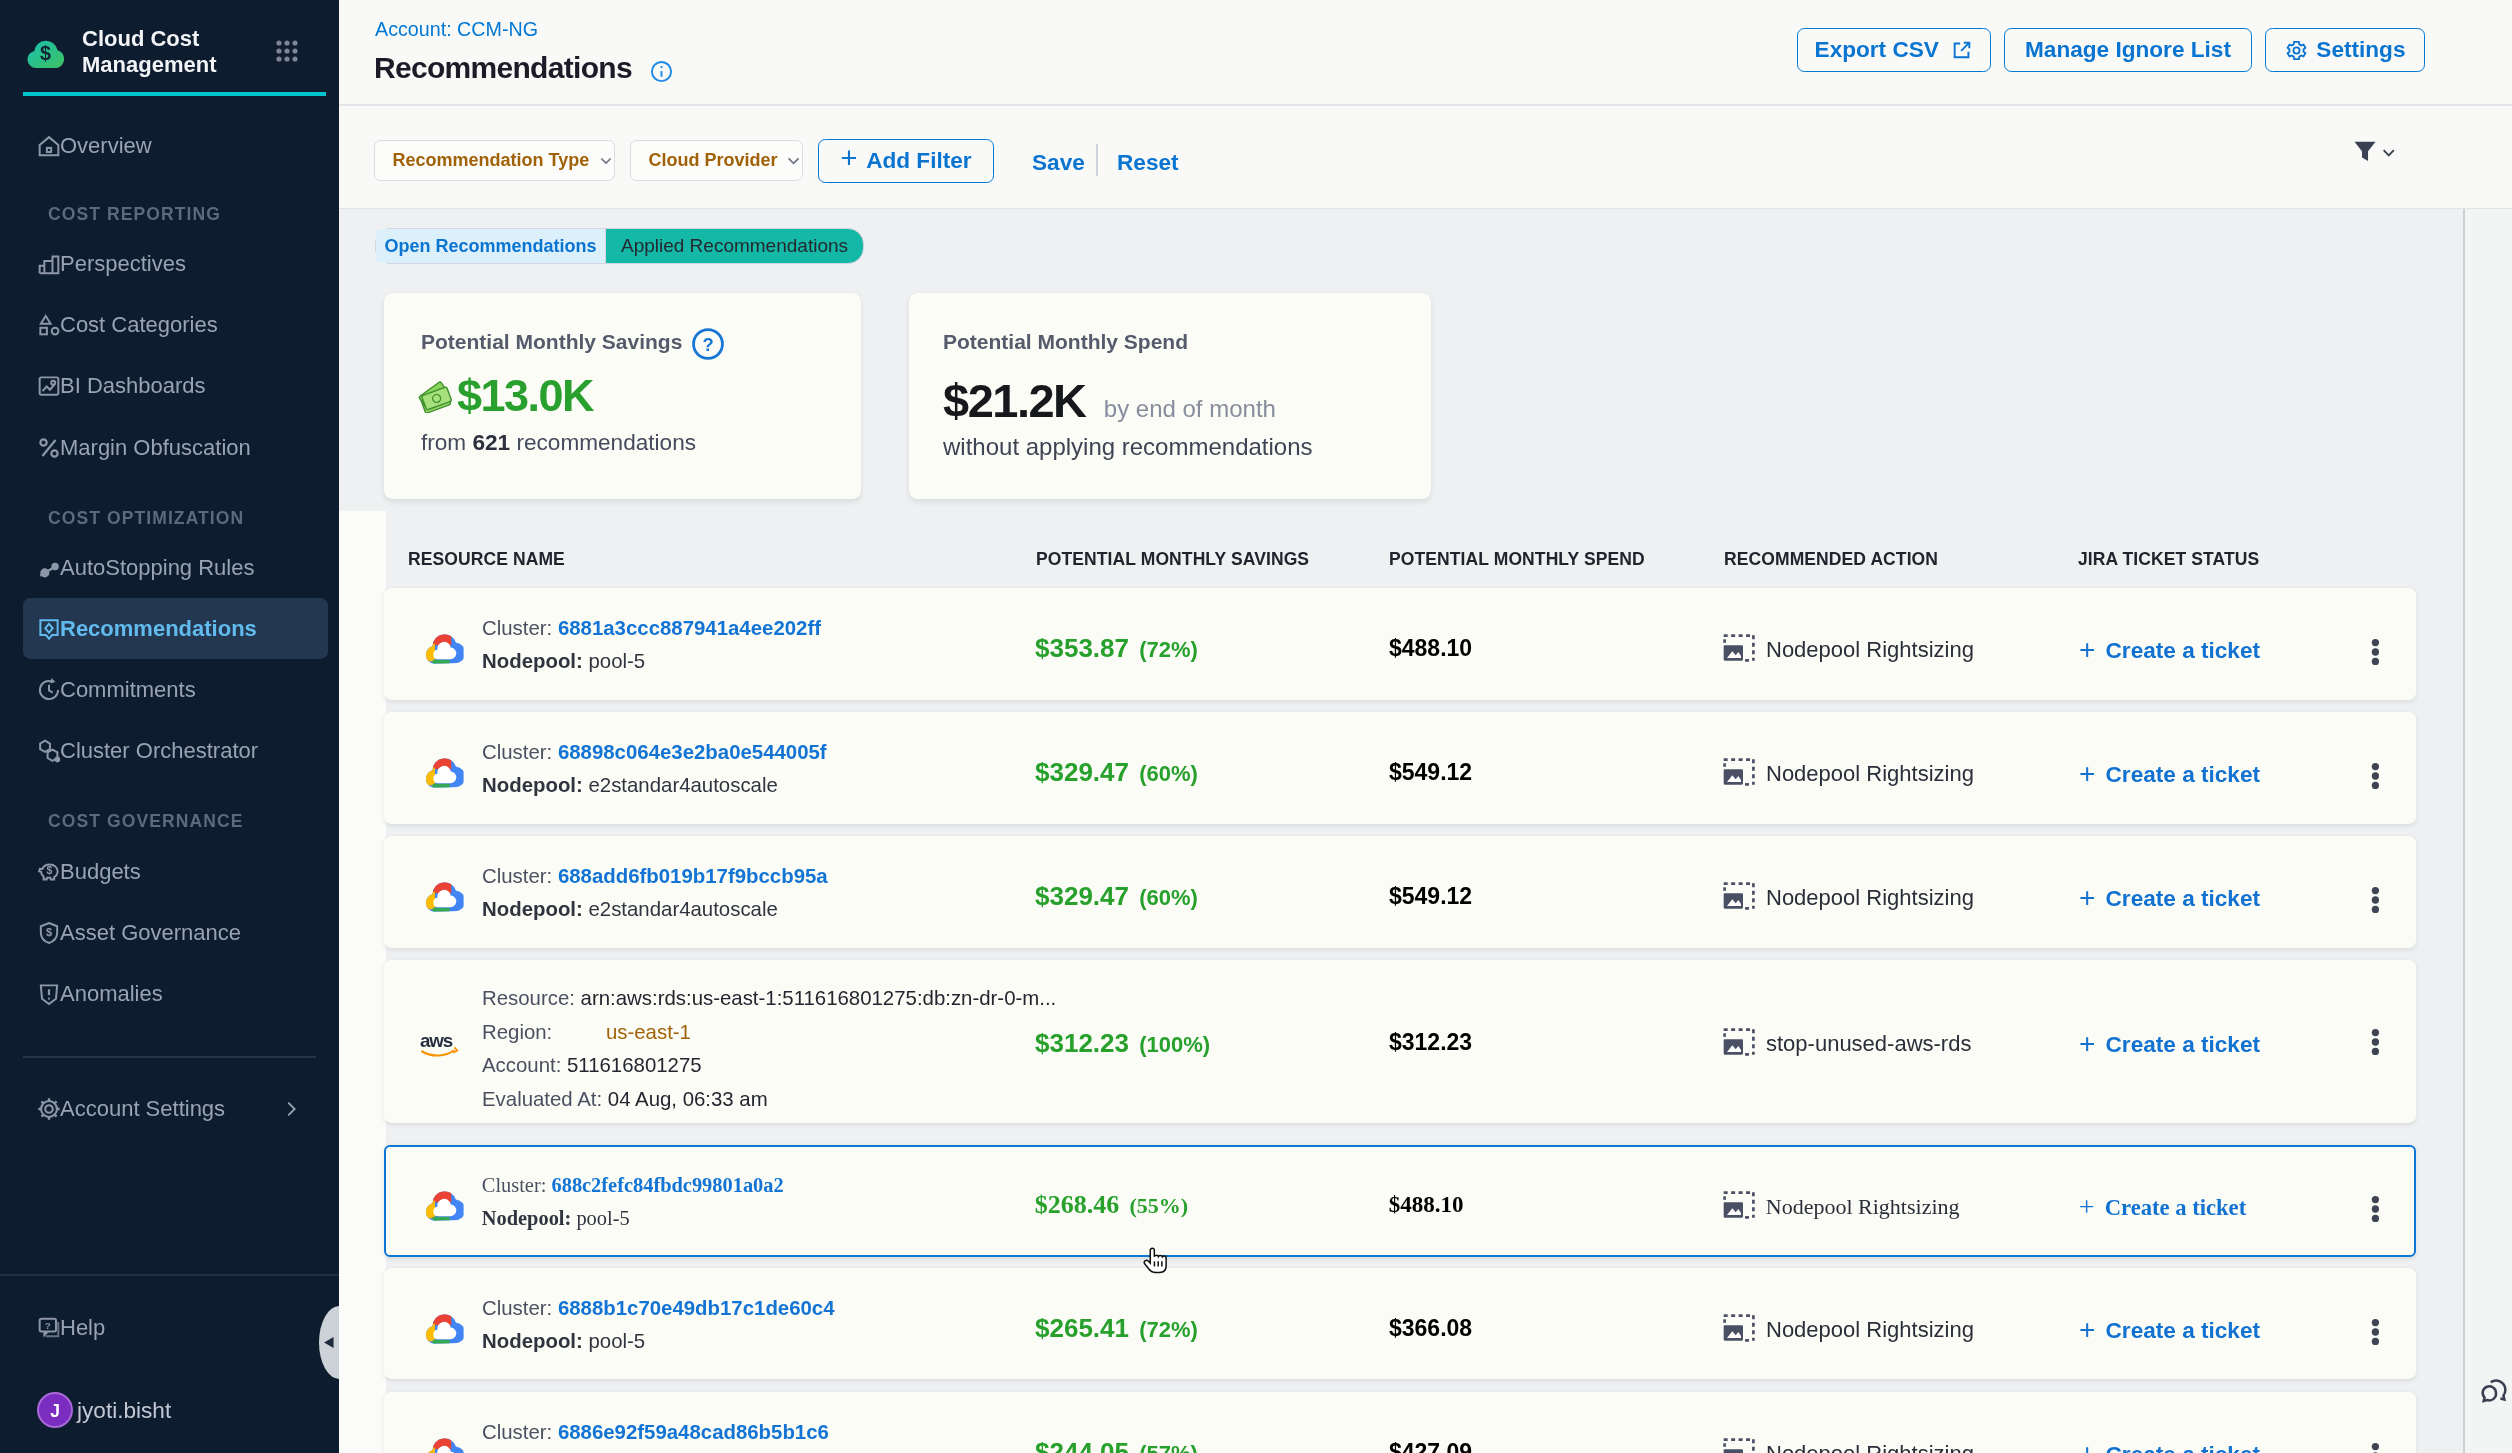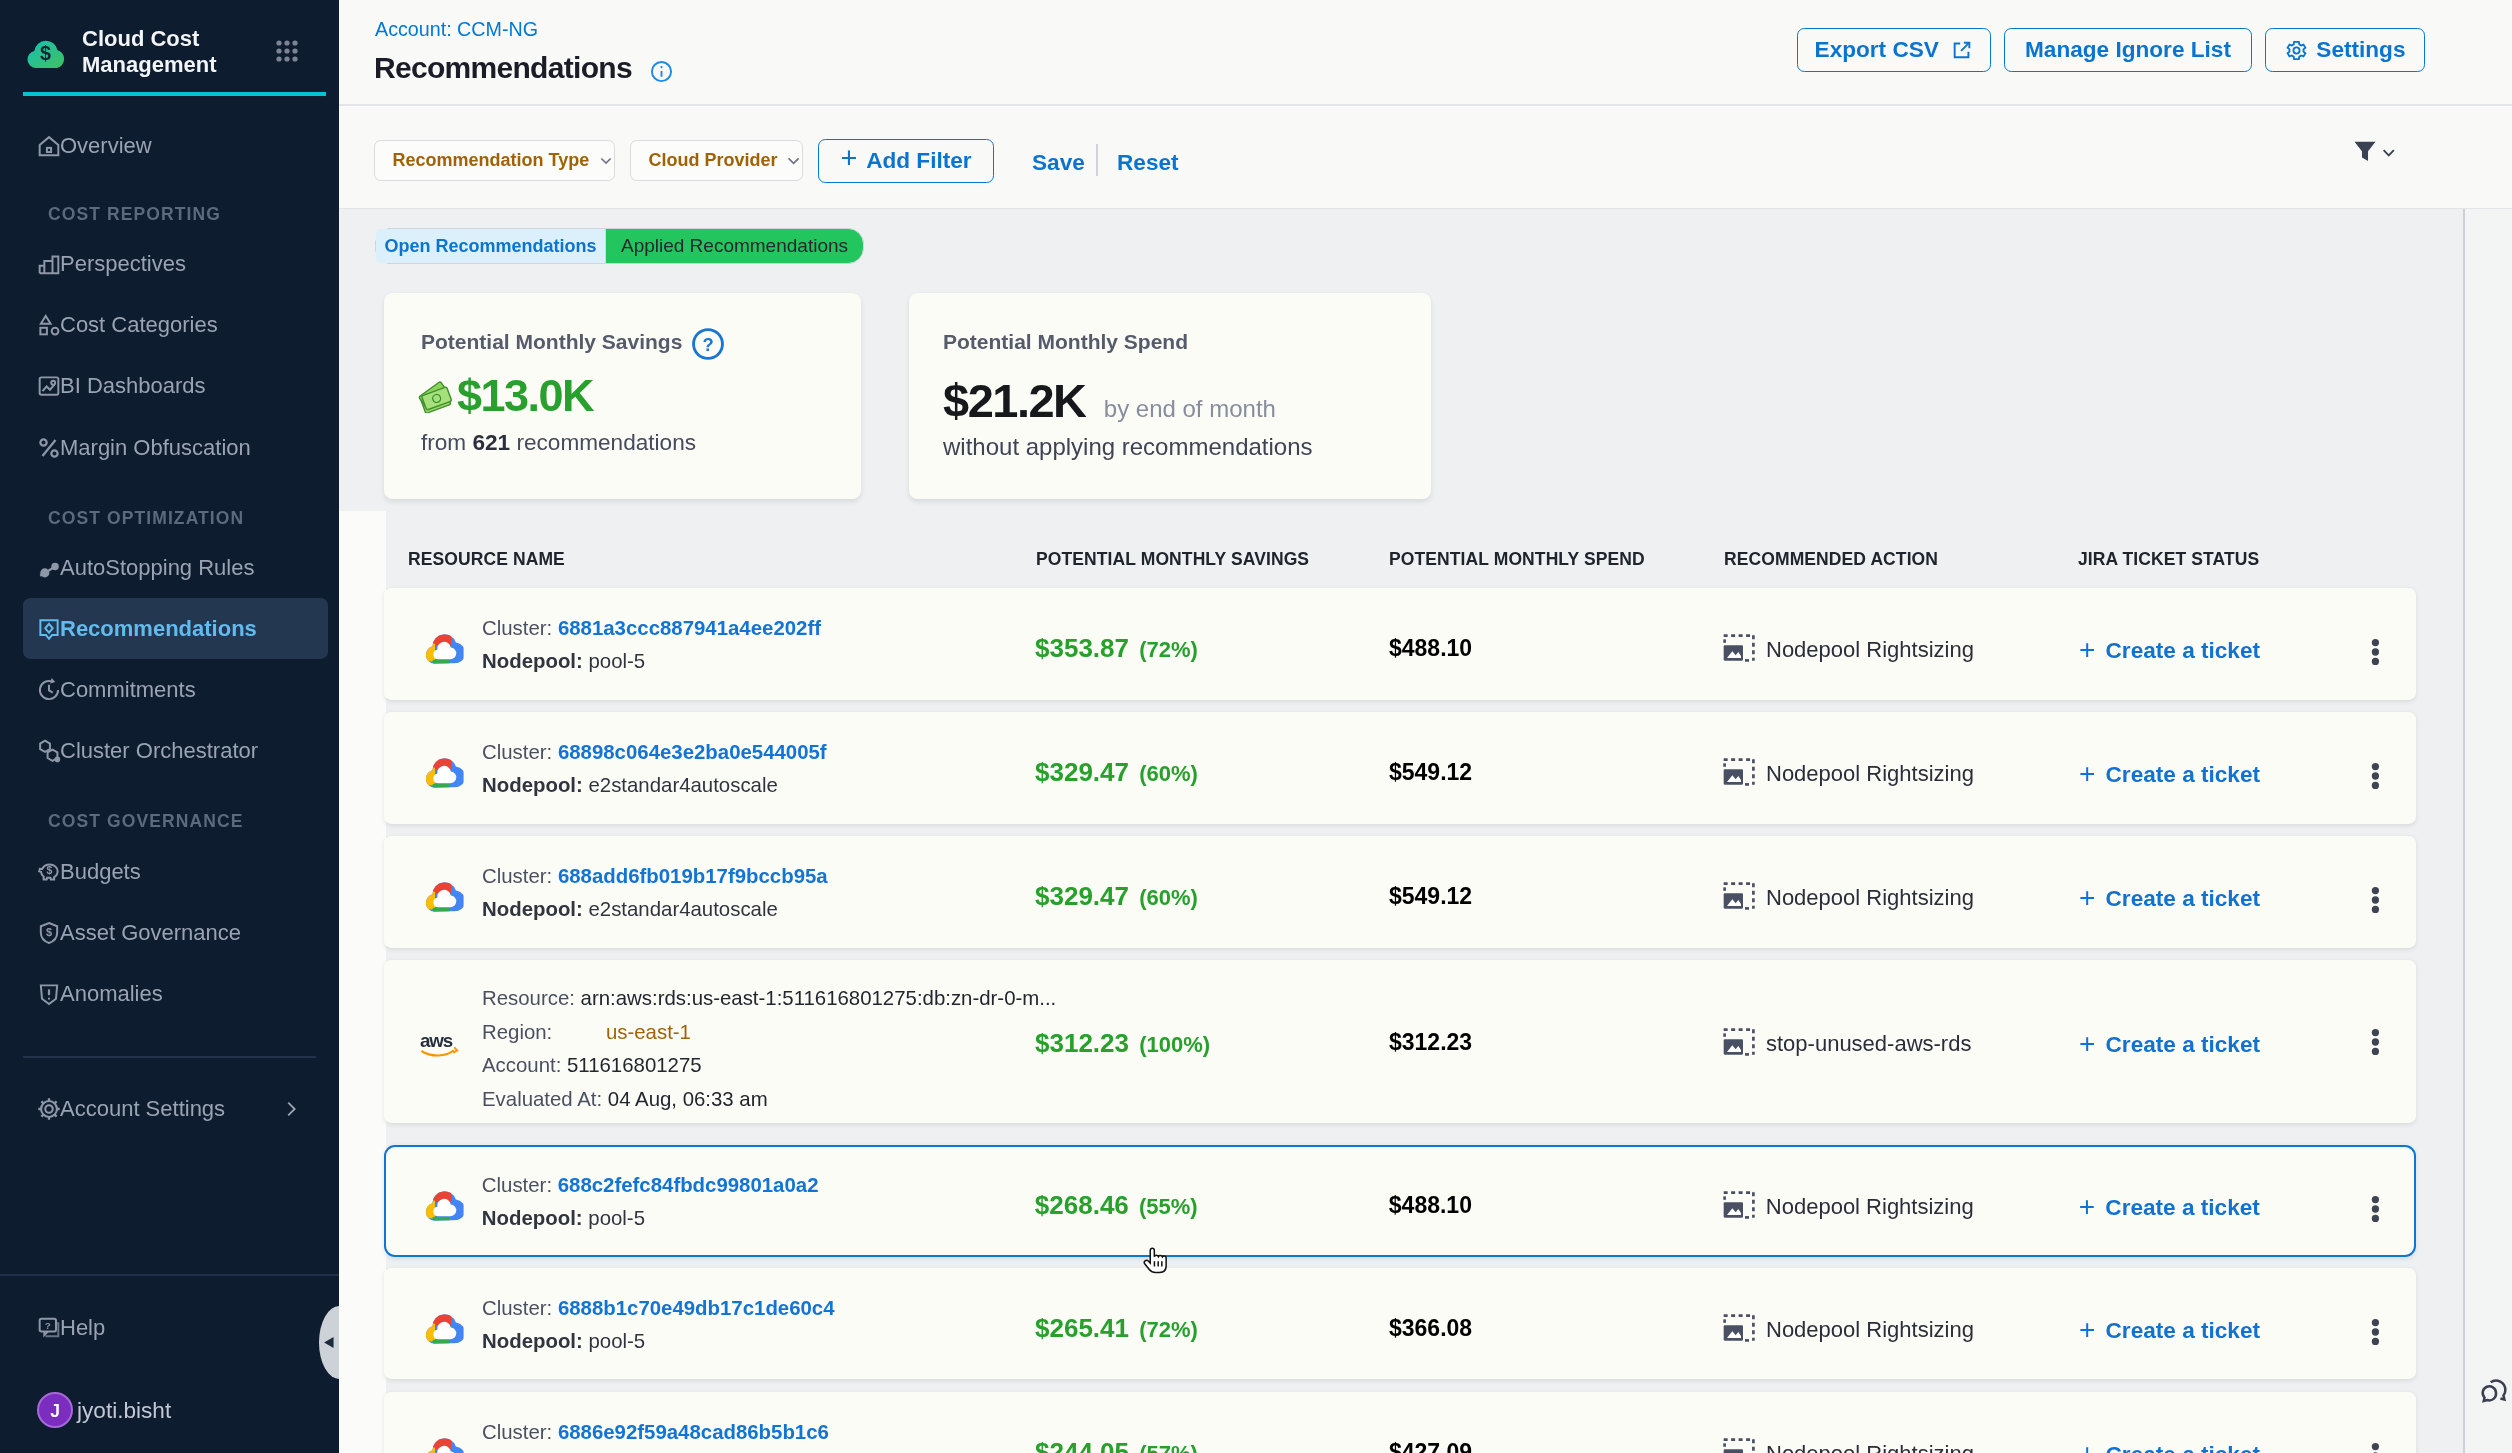--- a/index.html
+++ b/index.html
@@ -28,30 +28,30 @@
 #crumb { position:absolute; left:36px; top:17.5px; color:#0278d5; font-size:19.7px; }
 #title { position:absolute; left:35px; top:51px; color:#1b1c28; font-size:30px; font-weight:bold; letter-spacing:-0.7px; }
 .btn { position:absolute; height:44px; border:1.5px solid #0278d5; border-radius:7.3px; color:#0a74d1; font-size:22.6px; font-weight:bold; display:flex; align-items:center; justify-content:center; background:transparent; }
 .drop { position:absolute; top:140px; height:41px; border:1.5px solid #d8dae4; border-radius:6.6px; background:#fcfcfa; color:#a16207; font-size:18px; font-weight:bold; display:flex; align-items:center; white-space:nowrap; }
 .bluelink { position:absolute; color:#0a74d1; font-size:22.6px; font-weight:bold; }
 
 
 #gutterL { position:absolute; left:0; top:511px; width:47px; height:942px; background:#fbfbf9; }
 #vline { position:absolute; left:2124px; top:209px; width:1.5px; height:1244px; background:#cdd1d5; }
 #rgut { position:absolute; left:2126px; top:209px; width:47px; height:1244px; background:#f3f4f4; }
-#tabs { position:absolute; left:36px; top:228px; width:489px; height:36px; background:#22c55e; border:1.5px solid #d3d6de; border-radius:16px; display:flex; }
+#tabs { position:absolute; left:36px; top:228px; width:489px; height:36px; background:#14b8a6; border:1.5px solid #d3d6de; border-radius:16px; display:flex; }
 #tab1 { width:230px; background:#dcf0fb; color:#0a74d1; font-weight:bold; font-size:18px; white-space:nowrap; display:flex; align-items:center; justify-content:center; border-radius:5.1px 0 0 5.1px; border-right:1.5px solid #d3d6de; }
 #tab2 { flex:1; color:#25282f; font-size:19px; white-space:nowrap; display:flex; align-items:center; justify-content:center; }
 .card { position:absolute; top:293px; height:206px; background:#fcfcf7; border-radius:8.8px; box-shadow:0 2.2px 5.8px rgba(40,50,60,0.10); }
 .ctitle { position:absolute; left:37px; top:37px; color:#555b6b; font-size:21px; font-weight:bold; white-space:nowrap; }
 
 
 .th { position:absolute; top:549px; color:#20242c; font-size:17.5px; font-weight:bold; letter-spacing:0.1px; }
 .row { position:absolute; left:45px; width:2032px; height:112px; background:#fcfcf7; border-radius:7.3px; box-shadow:0 1.5px 4.4px rgba(40,50,60,0.10); }
-.row.sel { border:2.2px solid #0d77d8; border-radius:11px; }
+.row.sel { border:2.2px solid #0d77d8; border-radius:6px;font-family:Liberation Serif, serif; }
 .row.sel > * { margin-left:-2.2px; margin-top:-2.2px; }
 .gcp { position:absolute; left:39px; top:44px; width:41px; height:34px; }
 .l1 { position:absolute; left:98px; top:29px; font-size:20.4px; color:#4a5060; }
 .l1 b { color:#1274d4; }
 .l2 { position:absolute; left:98px; top:62px; font-size:20.4px; color:#30343f; }
 .sav { position:absolute; left:651px; top:45px; font-size:26px; font-weight:bold; color:#27a02c; }
 .sav i { font-style:normal; font-size:22px; font-weight:bold; margin-left:10.2px; }
 .spd { position:absolute; left:1005px; top:47px; font-size:23px; font-weight:bold; color:#000000; }
 .act { position:absolute; left:1339px; top:46px; width:32px; height:28px; }
 .acttxt { position:absolute; left:1382px; top:49px; font-size:22px; color:#2a2e39; }

